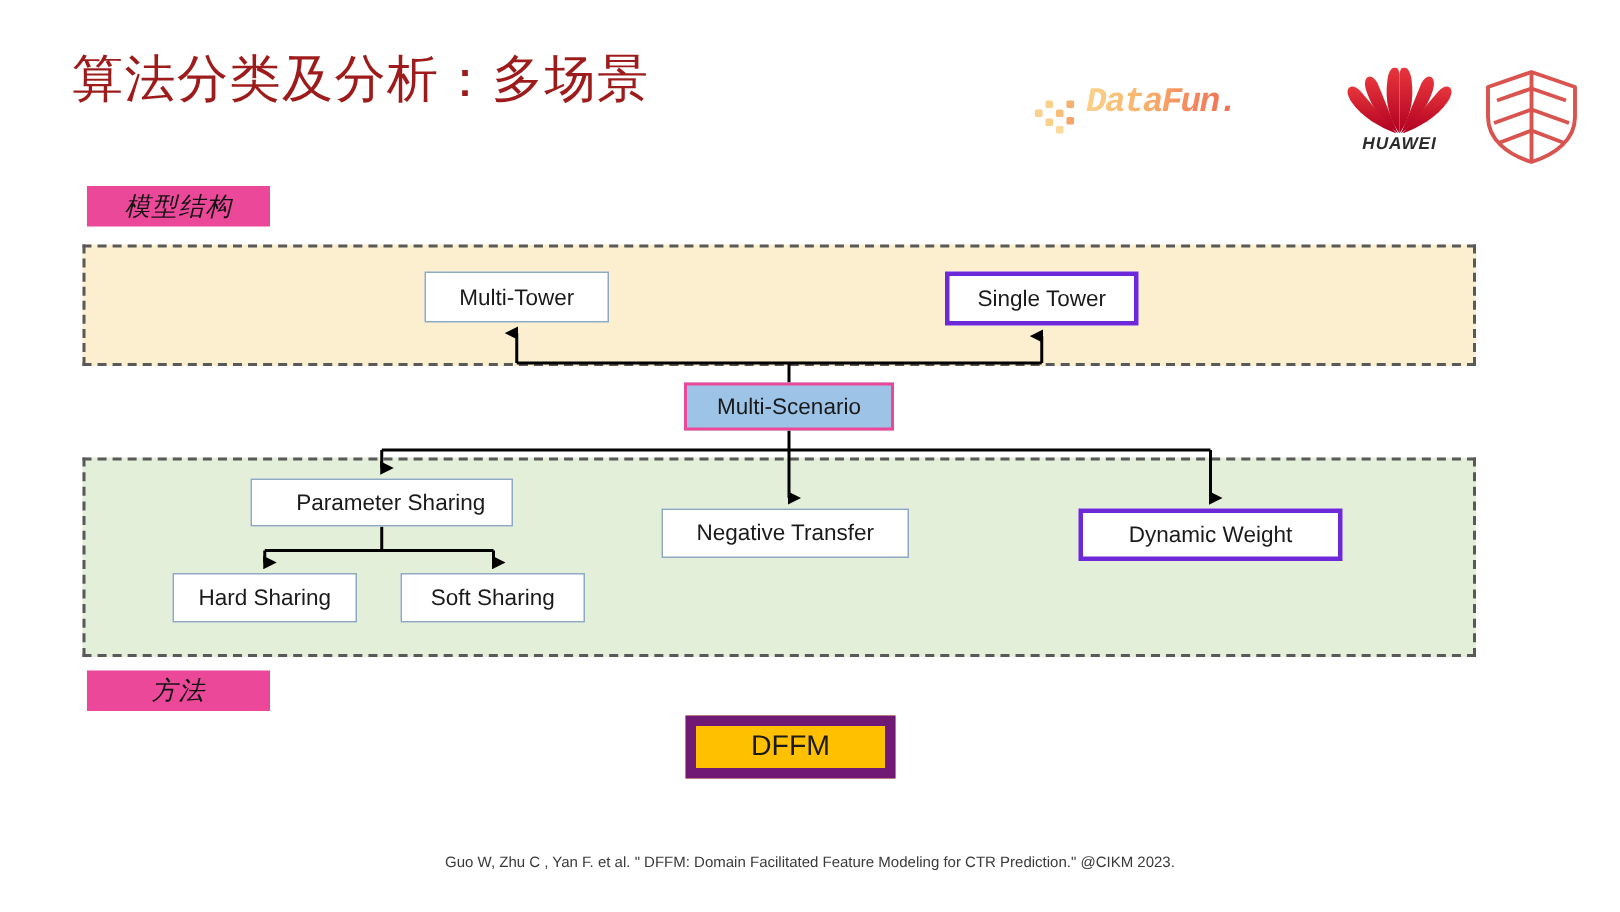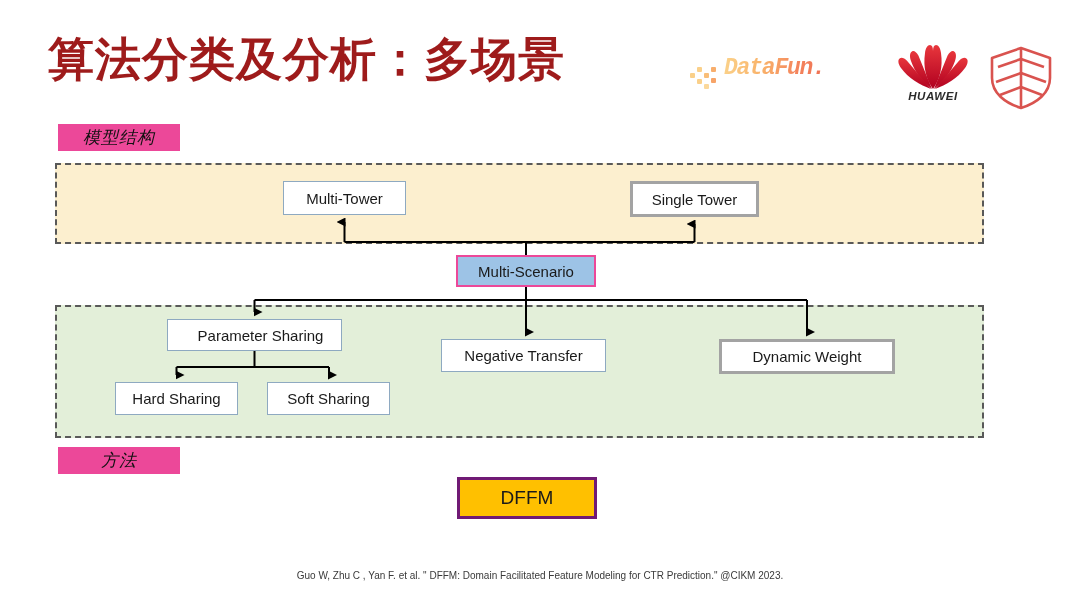--- a/index.html
+++ b/index.html
@@ -19,22 +19,22 @@
     inset: 0;
     background: #ffffff;
   }
 
   
   .slide-title {
     position: absolute;
     left: 48px;
     top: 36px;
     font-family: "DejaVu Sans", "Liberation Sans", sans-serif;
-    font-size: 46px;
-    font-weight: 700;
+    font-size: 34px;
+    font-weight: 400;
     color: #9E1B1B;
     letter-spacing: 1px;
     white-space: nowrap;
     line-height: 1;
   }
 
   
   .logo-row {
     position: absolute;
     left: 690px;
@@ -146,29 +146,29 @@
     display: flex;
     align-items: center;
     justify-content: center;
     font-family: "Liberation Sans", sans-serif;
     font-size: 15px;
     color: #1a1a1a;
     white-space: nowrap;
     box-sizing: border-box;
   }
   .node.red {
-    border: 3px solid #a3a3a3;
+    border: 3px solid #6d28d9;
   }
   .node.blue-fill {
     background: #9DC3E6;
     border: 2px solid #ec4899;
   }
   .node.amber-fill {
     background: #FFC000;
-    border: 3px solid #701a75;
+    border: 7px solid #701a75;
     font-size: 19px;
   }
 
   #n-multi-tower     { left: 283px; top: 181px; width: 123px; height: 34px; }
   #n-single-tower    { left: 630px; top: 181px; width: 129px; height: 36px; }
   #n-multi-scenario  { left: 456px; top: 255px; width: 140px; height: 32px; }
   #n-param-sharing   { left: 167px; top: 319px; width: 175px; height: 32px; padding-left: 12px; }
   #n-hard-sharing    { left: 115px; top: 382px; width: 123px; height: 33px; }
   #n-soft-sharing    { left: 267px; top: 382px; width: 123px; height: 33px; }
   #n-negative-transfer{ left: 441px; top: 339px; width: 165px; height: 33px; }

